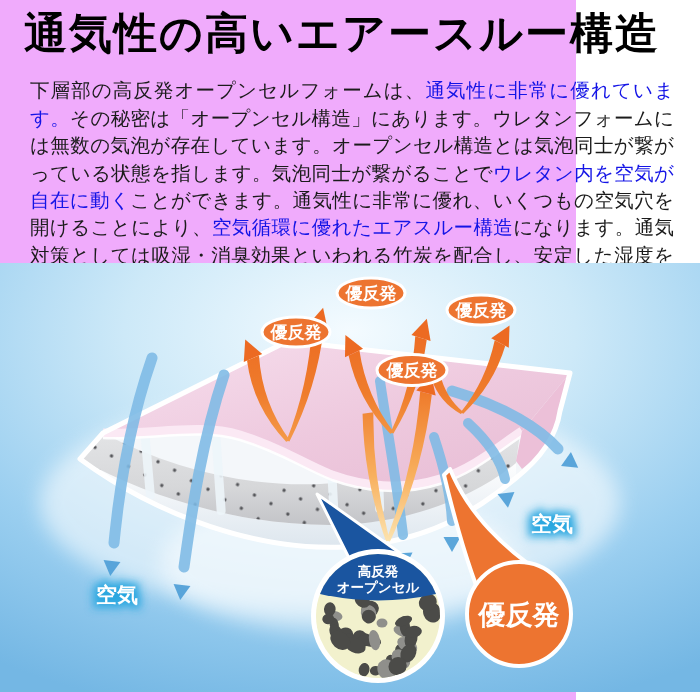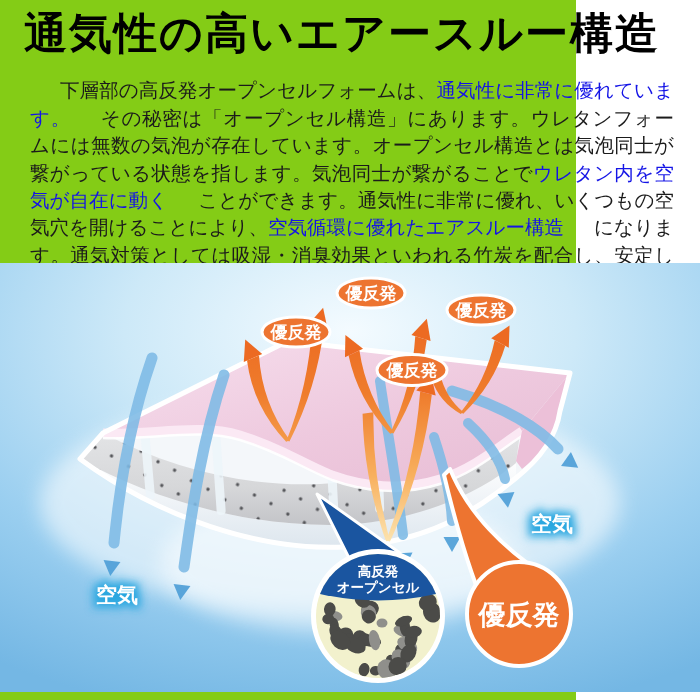--- a/index.html
+++ b/index.html
@@ -1,28 +1,28 @@
 <!DOCTYPE html>
 <html style="--accent: #1414e6;"><head>
 <meta charset="utf-8">
 <style>
   html,body{margin:0;padding:0;background:#ffffff;}
   body{width:700px;height:700px;overflow:hidden;position:relative;
        font-family:"DejaVu Sans","Liberation Sans",sans-serif;}
-  .page{width:576px;height:700px;position:relative;background:#84cc16;}
+  .page{width:576px;height:700px;position:relative;background:#f0abfc;}
 
   
   .header-area{position:absolute;left:0;top:0;width:700px;}
   h1.headline{margin:10px 0 0 24px;font-size:43px;line-height:1.1;
       font-weight:bold;color:#000;letter-spacing:2px;white-space:nowrap;}
   p.body-text{margin:20px 26px 0 30px;width:644px;font-size:19.5px;
       line-height:27.4px;color:#1b1b1b;text-align:justify;
       word-break:break-all;}
   p.body-text .blue{color:var(--accent,#1414e6);}
-  p.body-text .black{color:#1b1b1b;margin-left:30px;}
+  p.body-text .black{color:#1b1b1b;}
 
   
   .illustration{position:absolute;left:0;top:263px;width:700px;height:429px;}
   svg{display:block;}
   text{font-family:"DejaVu Sans","Liberation Sans",sans-serif;}
   .badge-label{font-size:17px;font-weight:bold;fill:#fff;}
   .air-label{font-size:21px;font-weight:bold;fill:#fff;}
   .air-glow{font-size:21px;font-weight:bold;}
   .inset-label{font-weight:bold;fill:#fff;}
   .balloon-label{font-size:27px;font-weight:bold;fill:#fff;}

